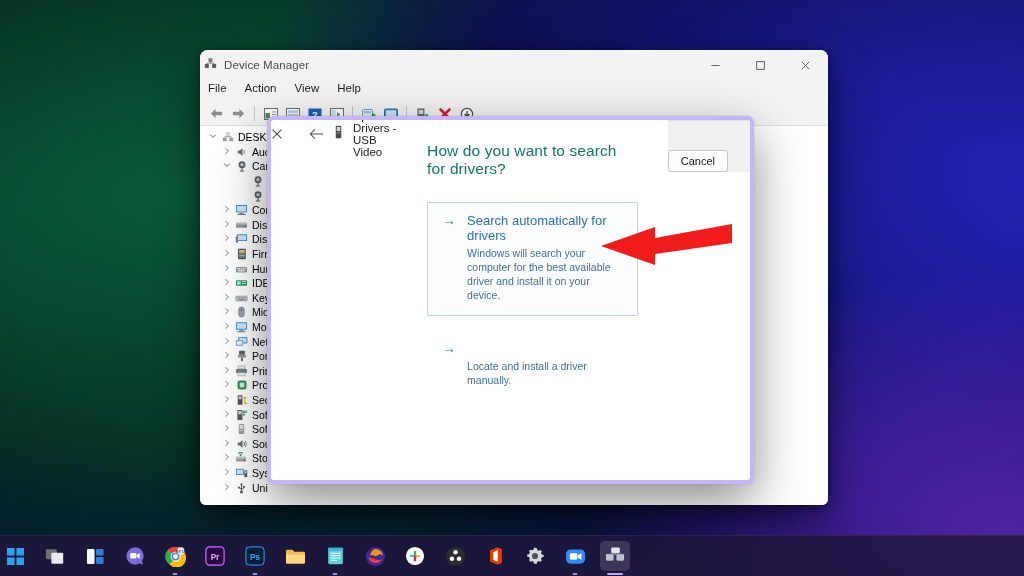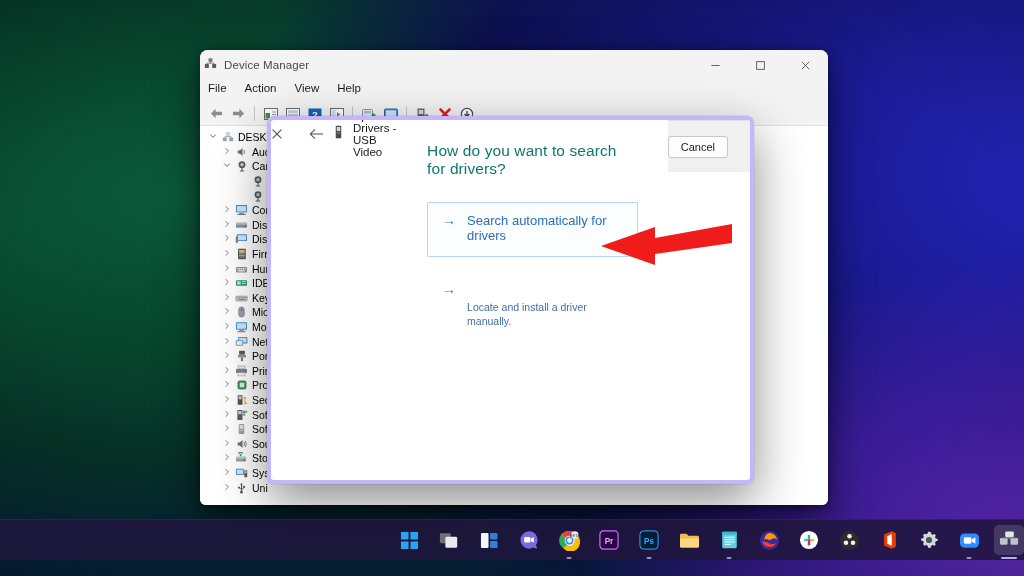--- a/index.html
+++ b/index.html
@@ -193,39 +193,39 @@
   .opt-title { font-size: 13px; color: #2a6fb8; line-height: 15px; }
   .opt-desc {
     font-size: 10.5px; color: #3f6fa5; line-height: 14px;
     padding-left: 25px; padding-top: 3px; max-width: 355px;
   }
   .opt2 { margin-top: 14px; }
 
   .modal-footer {
     flex: 0 0 auto; height: 52px; background: #f0f0f0;
     border-top: 1px solid #e1e1e1;
-    display: flex; align-items: center; justify-content: flex-end;
+    display: flex; align-items: flex-end; justify-content: flex-end;
     padding-right: 22px;
   }
   .btn-cancel {
     min-width: 58px; height: 22px; padding: 0 12px;
     background: #fdfdfd; border: 1px solid #c6c6c6; border-radius: 3px;
     font-size: 11px; color: #1a1a1a;
     display: flex; align-items: center; justify-content: center;
   }
 
   
   #red-arrow { position: absolute; left: 595px; top: 221px; pointer-events: none; }
 
   
   #taskbar {
-    position: absolute; left: 0; right: 0; bottom: 16px; height: 41px;
+    position: absolute; left: 0; right: 0; bottom: 0; height: 41px;
     background: rgba(31,22,61,.86);
     backdrop-filter: blur(14px);
-    display: flex; align-items: center; justify-content: flex-end;
+    display: flex; align-items: center; justify-content: flex-start;
     border-top: 1px solid rgba(255,255,255,.06);
   }
   .tb-icons { display: flex; align-items: center; gap: 10px; }
   .tb-item {
     width: 30px; height: 30px; border-radius: 5px;
     display: flex; align-items: center; justify-content: center;
     position: relative;
   }
   .tb-item.active { background: rgba(255,255,255,.14); }
   .tb-underline {
@@ -736,20 +736,21 @@
     </div>
 
     <div class="modal-content">
       <div class="modal-q">How do you want to search for drivers?</div>
 
       <div class="opt hovered">
         <div class="opt-row">
           <span class="opt-arrow">→</span>
           <span class="opt-title">Search automatically for drivers</span>
         </div>
+        <div class="opt-desc">Windows will search your computer for the best available driver and install it on your device.</div>
       </div>
 
       <div class="opt opt2">
         <div class="opt-row">
           <span class="opt-arrow">→</span>
         </div>
         <div class="opt-desc">Locate and install a driver manually.</div>
       </div>
     </div>
 

